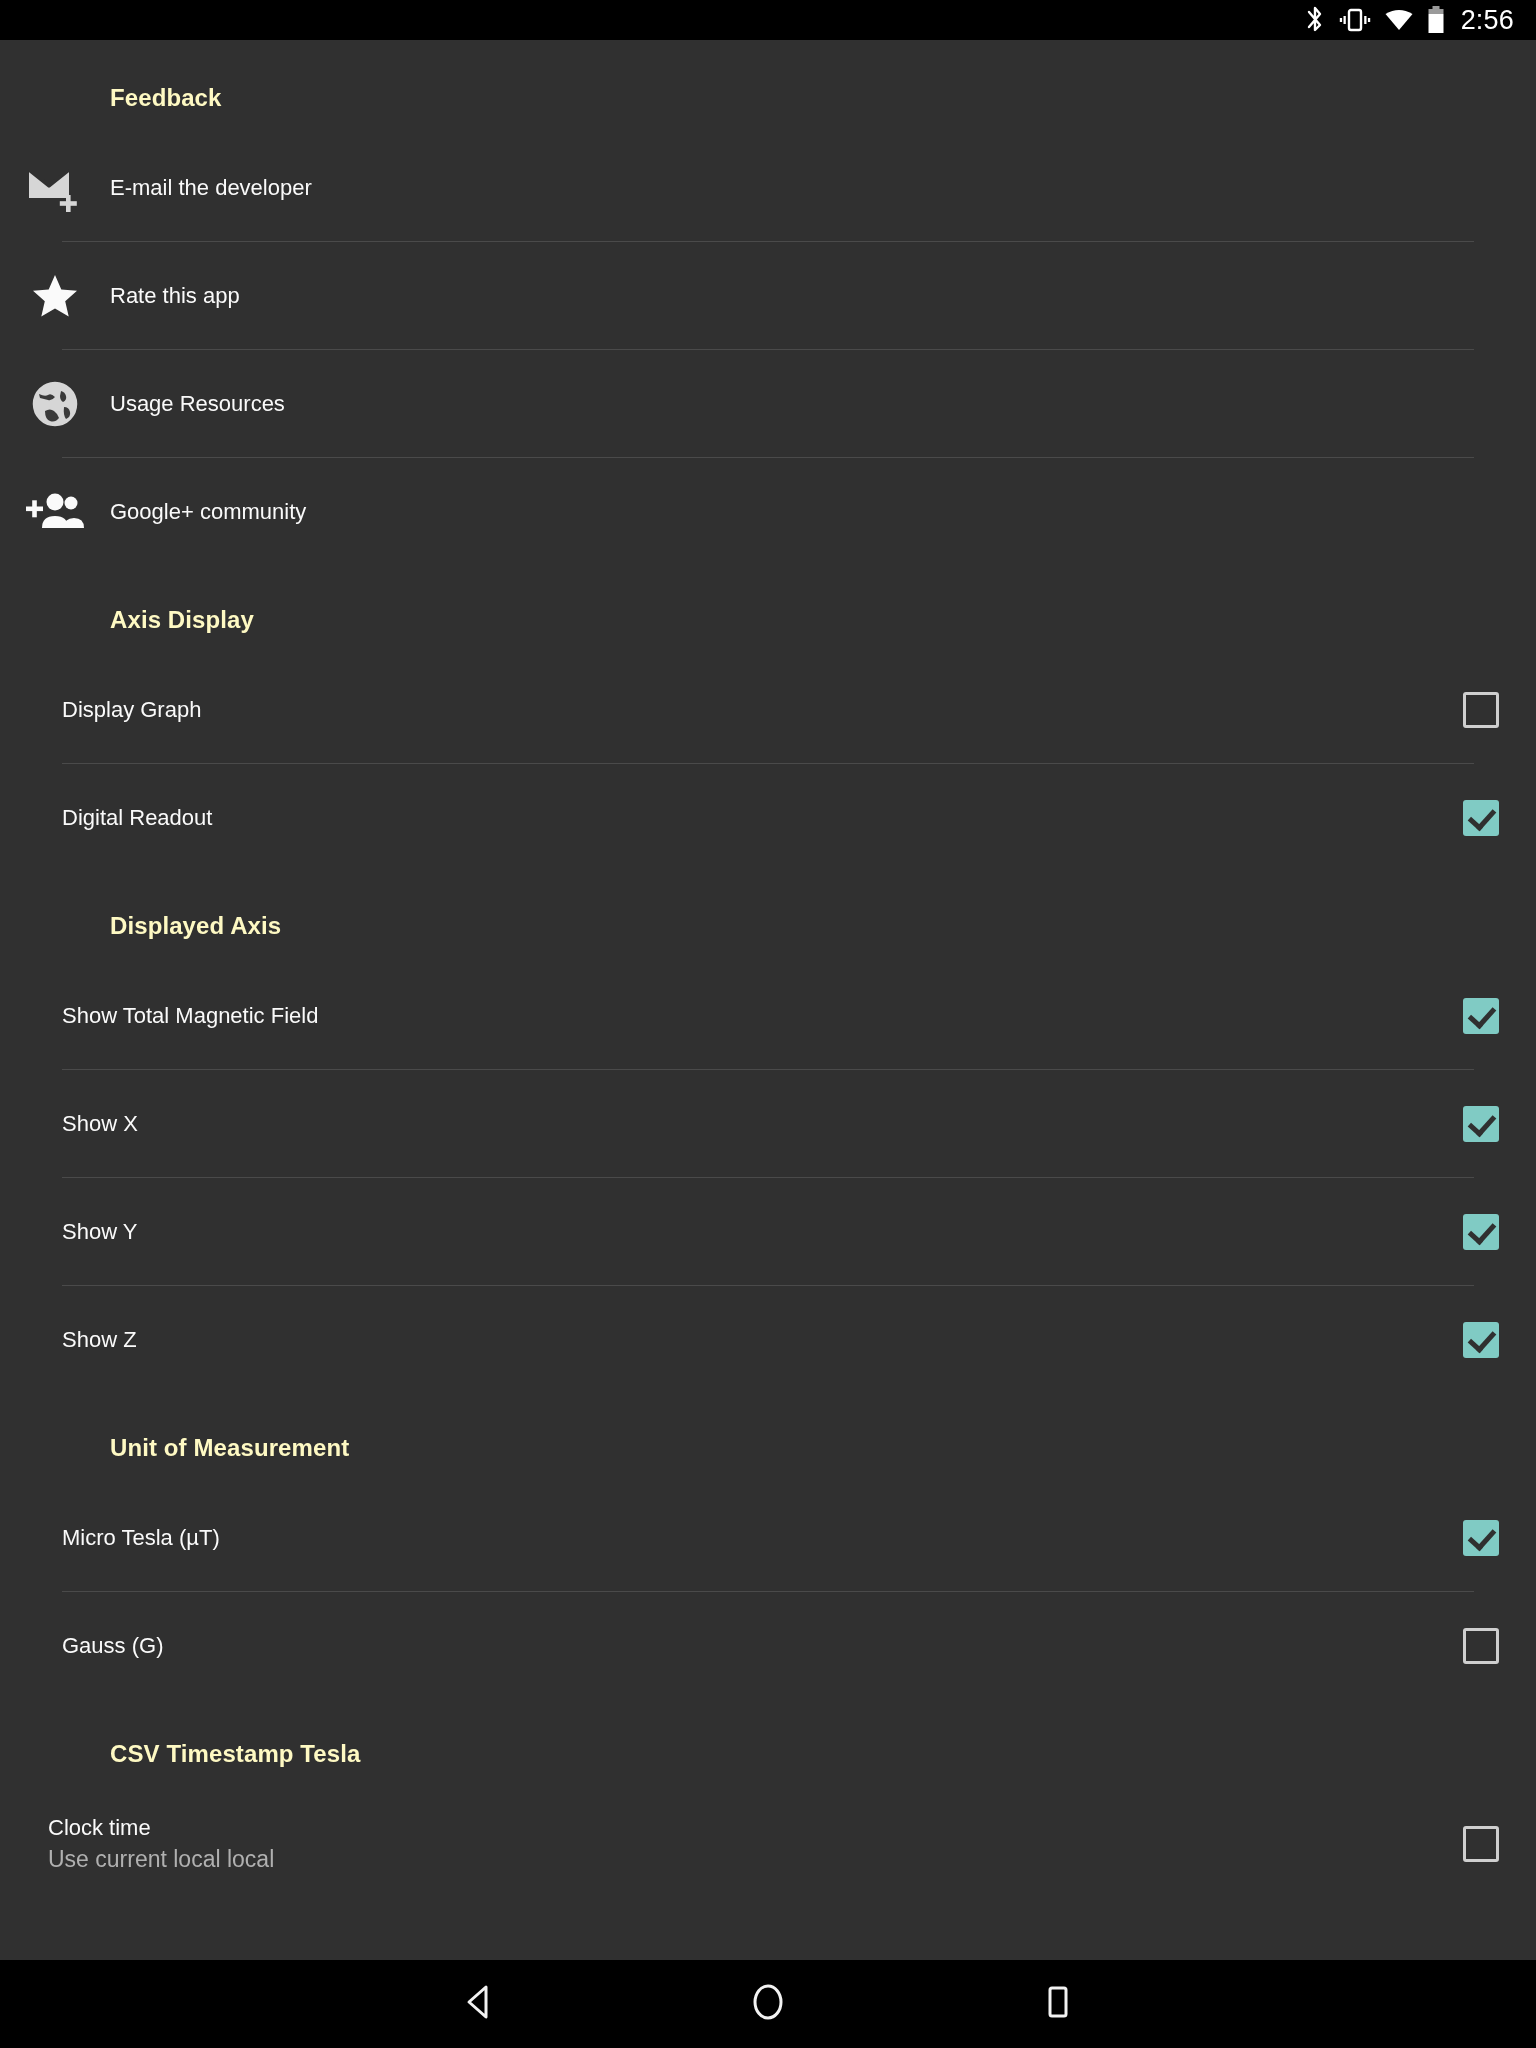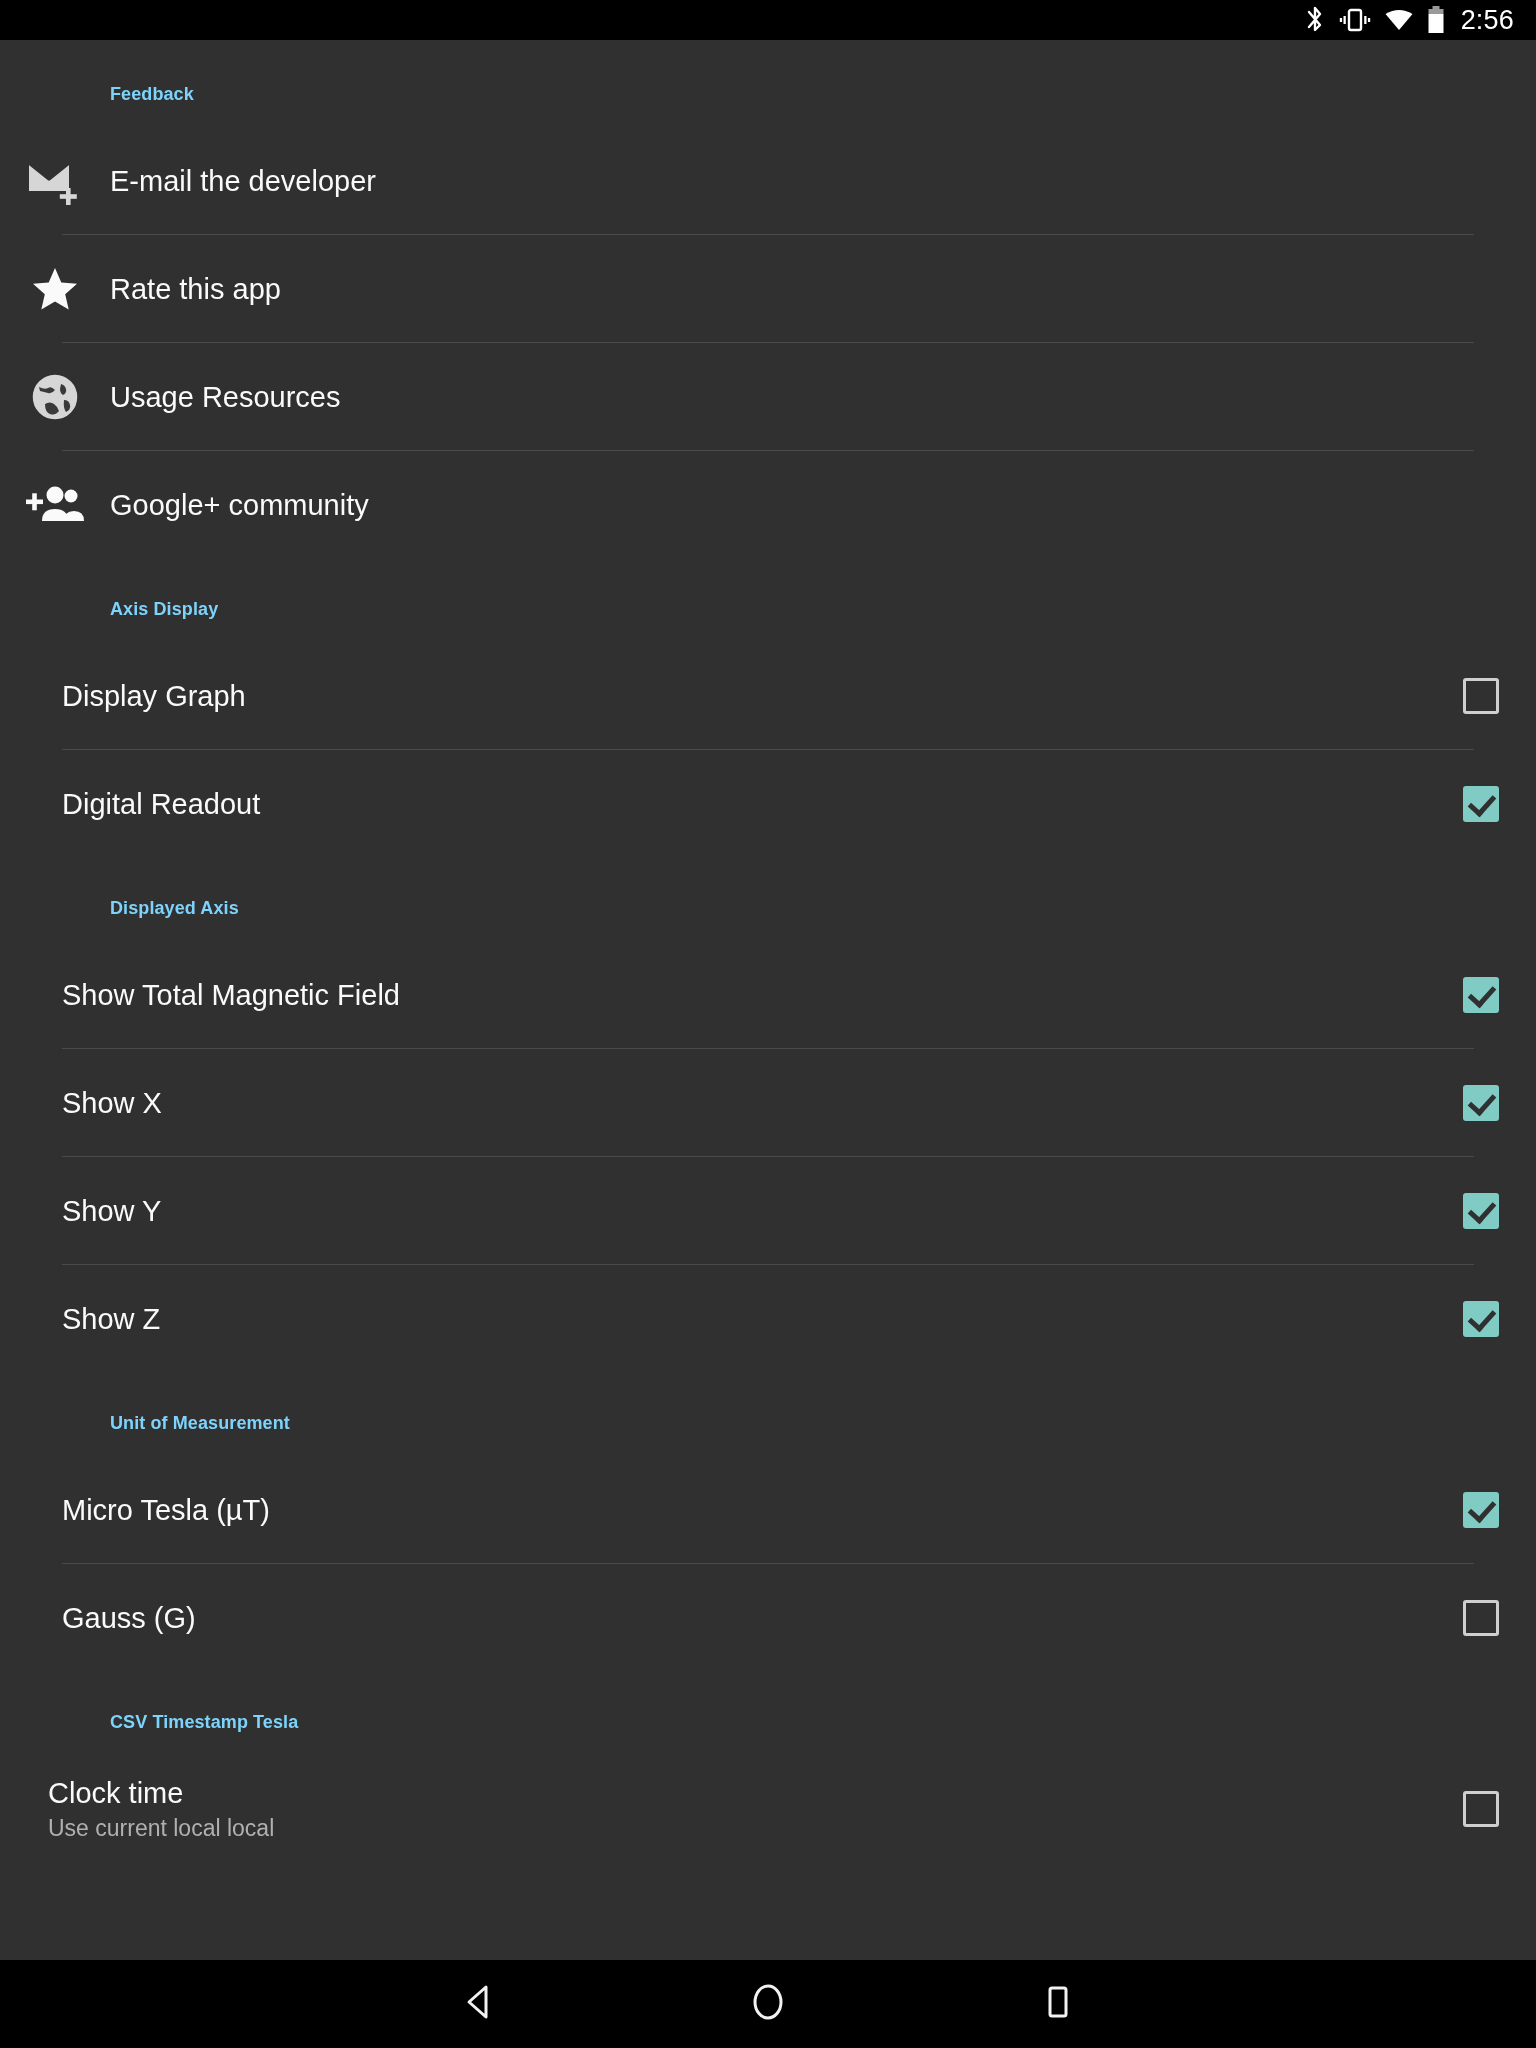--- a/index.html
+++ b/index.html
@@ -24,41 +24,41 @@
     margin-left:3px;
   }
 
   
   .content {
     flex:1 1 auto; background:#303030;
     padding-top:4px; overflow:hidden; position:relative;
   }
 
   .section-header {
-    color:#7dd3fc; font-size:18px; font-weight:bold;
+    color:#fef9c3; font-size:24px; font-weight:bold;
     padding:0 0 0 110px; letter-spacing:0.1px;
   }
 
   .row {
     display:flex; align-items:center;
     min-height:108px; padding:0 0 0 0;
     position:relative;
   }
   .row .divider-line {
     position:absolute; left:62px; right:62px; bottom:0;
     height:1px; background:#4a4a4a;
   }
 
   
   .icon-cell {
     width:110px; min-width:110px; display:flex;
     align-items:center; justify-content:center;
   }
   .row-label {
-    color:#fafafa; font-size:29px; flex:1 1 auto;
+    color:#fafafa; font-size:22px; flex:1 1 auto;
   }
   .row-label.pad { padding-left:62px; }
   .row-sub {
     color:#b0b0b0; font-size:23px; margin-top:5px;
   }
   .label-block { flex:1 1 auto; }
 
   
   .cb-cell { width:110px; min-width:110px; display:flex; align-items:center; justify-content:center; }
   .checkbox { width:36px; height:36px; border-radius:3px; position:relative; }

